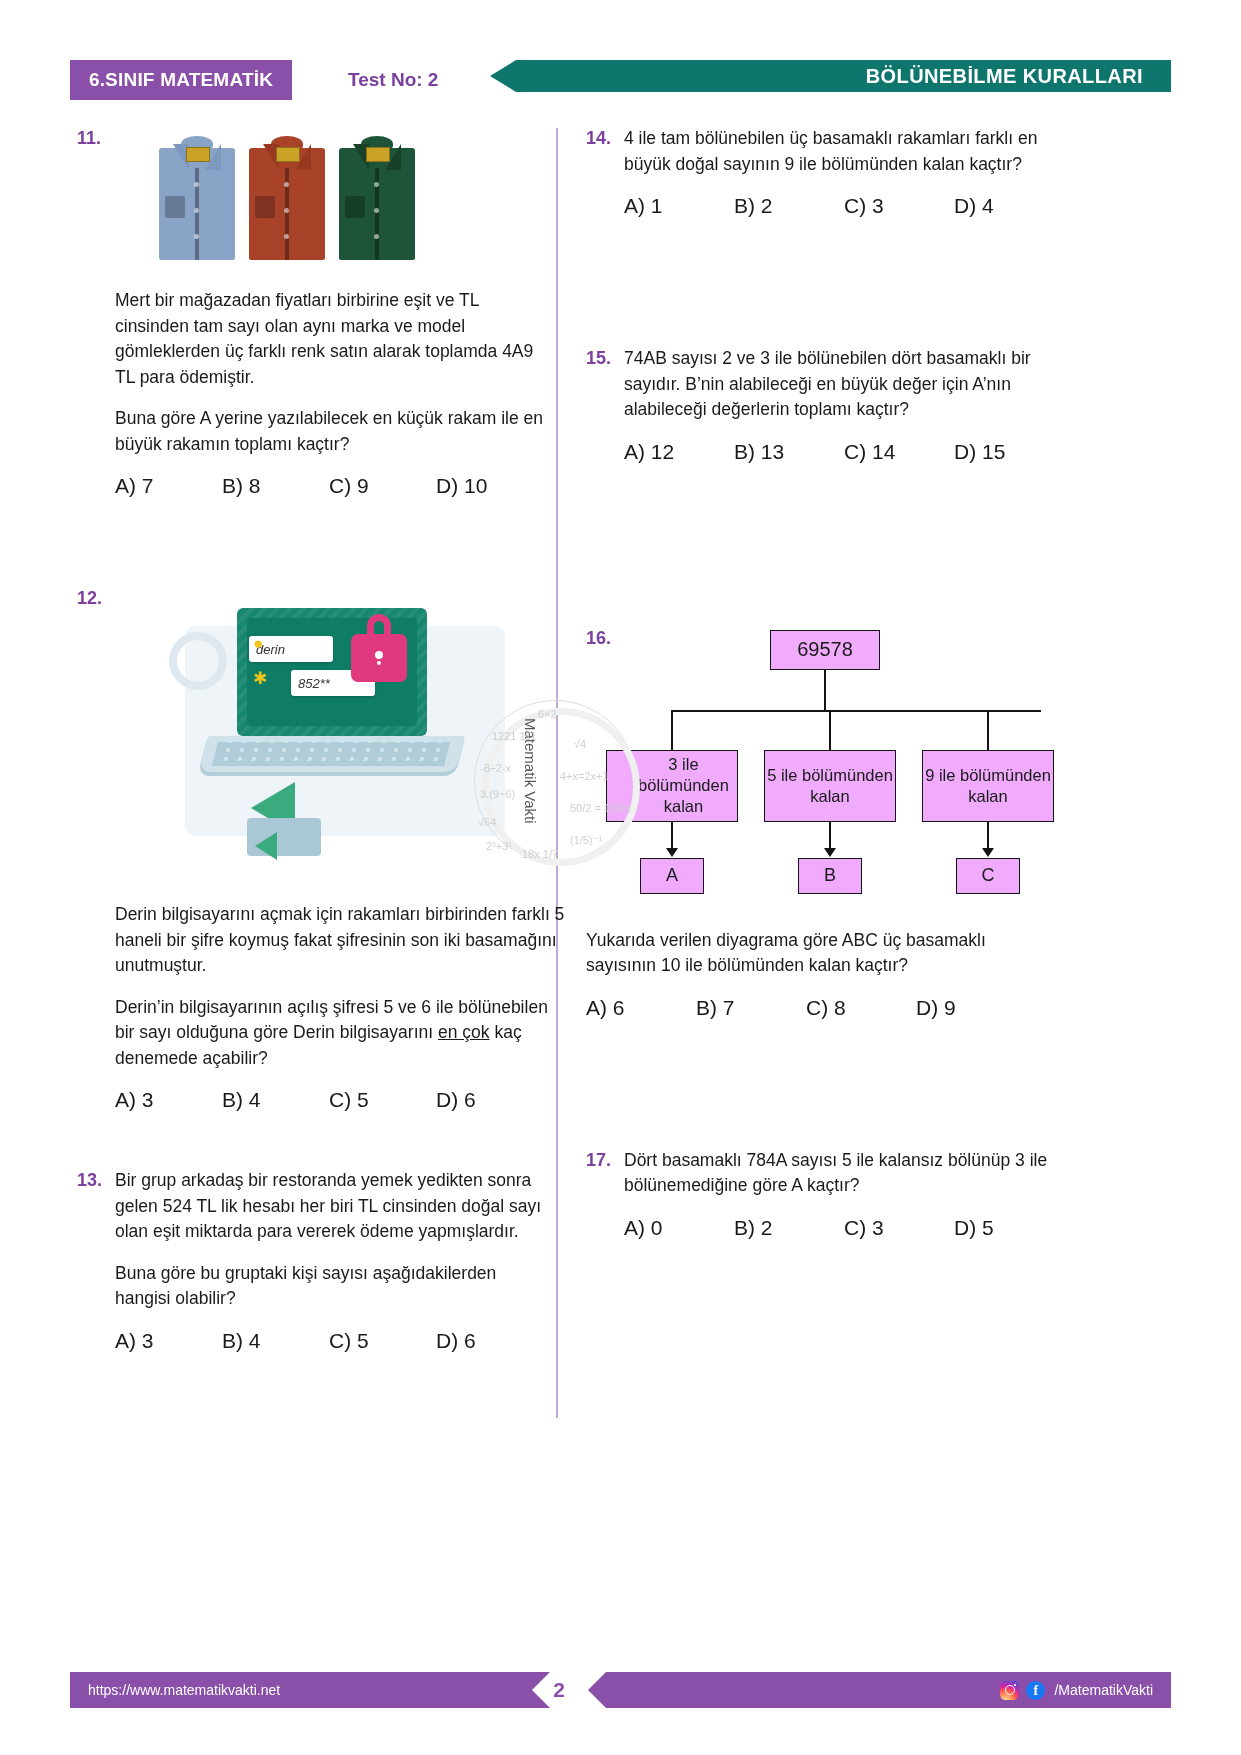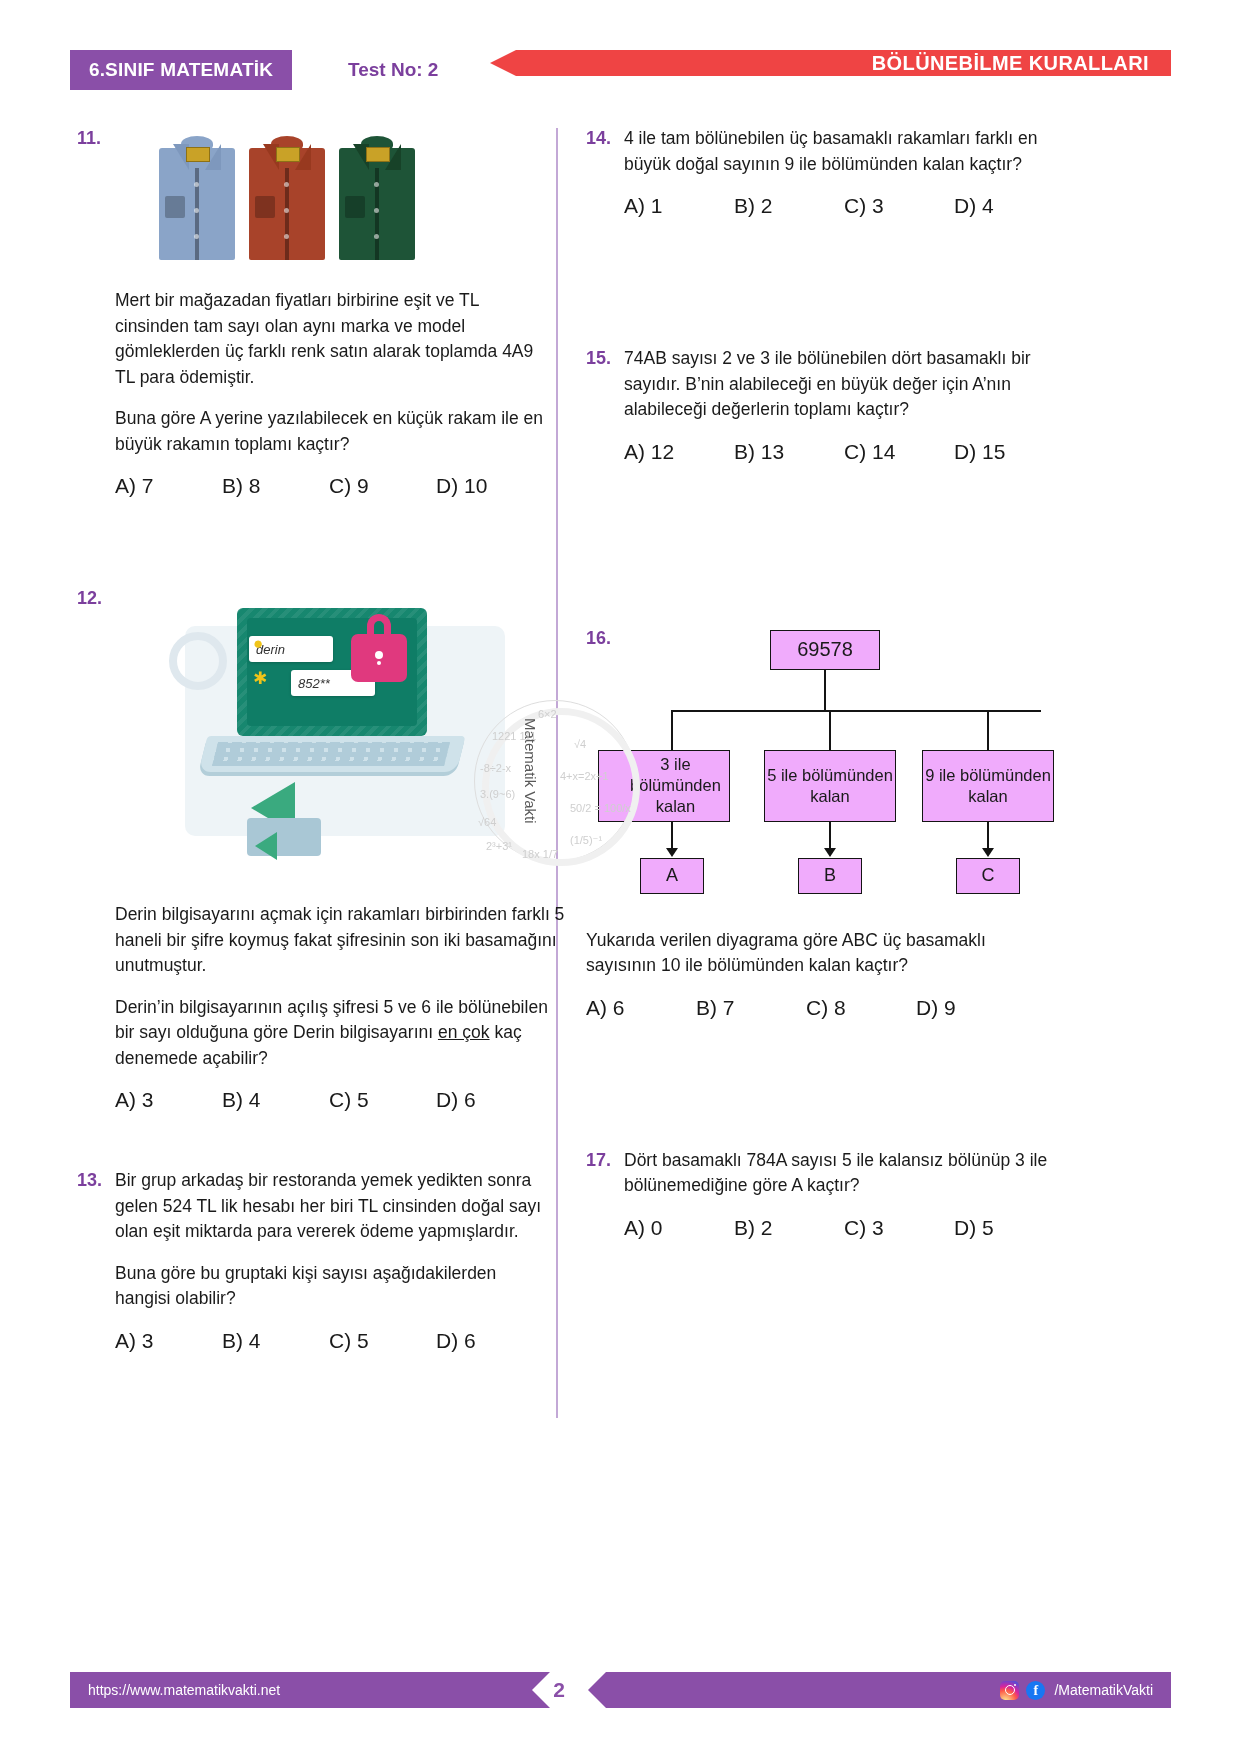--- a/index.html
+++ b/index.html
@@ -4,34 +4,34 @@
 <style>
   html,body{margin:0;padding:0;background:#ffffff;}
   body{
     width:1241px;height:1755px;position:relative;overflow:hidden;
     font-family:"Liberation Sans","DejaVu Sans",sans-serif;
     color:#1a1a1a;
   }
   .page{position:absolute;inset:0;background:#fff;}
 
   
-  .header{position:absolute;left:0;right:0;top:50px;height:46px;}
+  .header{position:absolute;left:0;right:0;top:60px;height:46px;}
   .hdr-left-pill{
     position:absolute;left:70px;top:0;height:40px;min-width:222px;
     background:#8a4fa8;color:#fff;display:flex;align-items:center;justify-content:center;
     font-size:19px;font-weight:bold;letter-spacing:.2px;padding:0 14px;box-sizing:border-box;
   }
   .hdr-testno{
     position:absolute;left:348px;top:0;height:40px;display:flex;align-items:center;
     color:#7b3f9d;font-size:19px;font-weight:bold;
   }
   .hdr-right{
-    position:absolute;right:70px;top:0;height:26px;left:490px;
-    background:#ef4444;color:#fff;display:flex;align-items:center;justify-content:flex-end;
-    padding-right:22px;box-sizing:border-box;
+    position:absolute;right:70px;top:0;height:32px;left:490px;
+    background:#0f766e;color:#fff;display:flex;align-items:center;justify-content:flex-end;
+    padding-right:28px;box-sizing:border-box;
     font-size:20px;font-weight:bold;letter-spacing:.4px;
     clip-path:polygon(26px 0, 100% 0, 100% 100%, 26px 100%, 0 50%);
   }
 
   
   .col-divider{position:absolute;left:556px;top:128px;width:2px;height:1290px;background:#c3a8d6;}
   .col{position:absolute;top:126px;width:470px;}
   .col-left{left:77px;}
   .col-right{left:586px;}
 
@@ -119,21 +119,21 @@
 
   
   .tree{position:relative;height:290px;margin:0 0 12px 0;width:470px;}
   .node{
     position:absolute;background:#f0abfc;border:1.6px solid #141414;box-sizing:border-box;
     display:flex;align-items:center;justify-content:center;text-align:center;
     font-size:16.5px;line-height:21px;
   }
   .root{left:184px;top:4px;width:110px;height:40px;font-size:20px;}
   .lvl2{width:132px;height:72px;top:124px;}
-  .n2a{left:12px;padding-left:23px;} .n2b{left:178px;} .n2c{left:336px;}
+  .n2a{left:20px;padding-left:23px;} .n2b{left:178px;} .n2c{left:336px;}
   .leaf{width:64px;height:36px;top:232px;font-size:18px;}
   .l1{left:54px;} .l2{left:212px;} .l3{left:370px;}
   .ln{position:absolute;background:#141414;}
   .arrowhead{position:absolute;width:0;height:0;border-style:solid;
     border-width:9px 6px 0 6px;border-color:#141414 transparent transparent transparent;}
 
   
   .footer{position:absolute;left:0;right:0;top:1672px;height:42px;}
   .f-left{position:absolute;left:70px;top:0;width:480px;height:36px;background:#8a4fa8;color:#fff;
     display:flex;align-items:center;padding-left:18px;box-sizing:border-box;font-size:14px;

